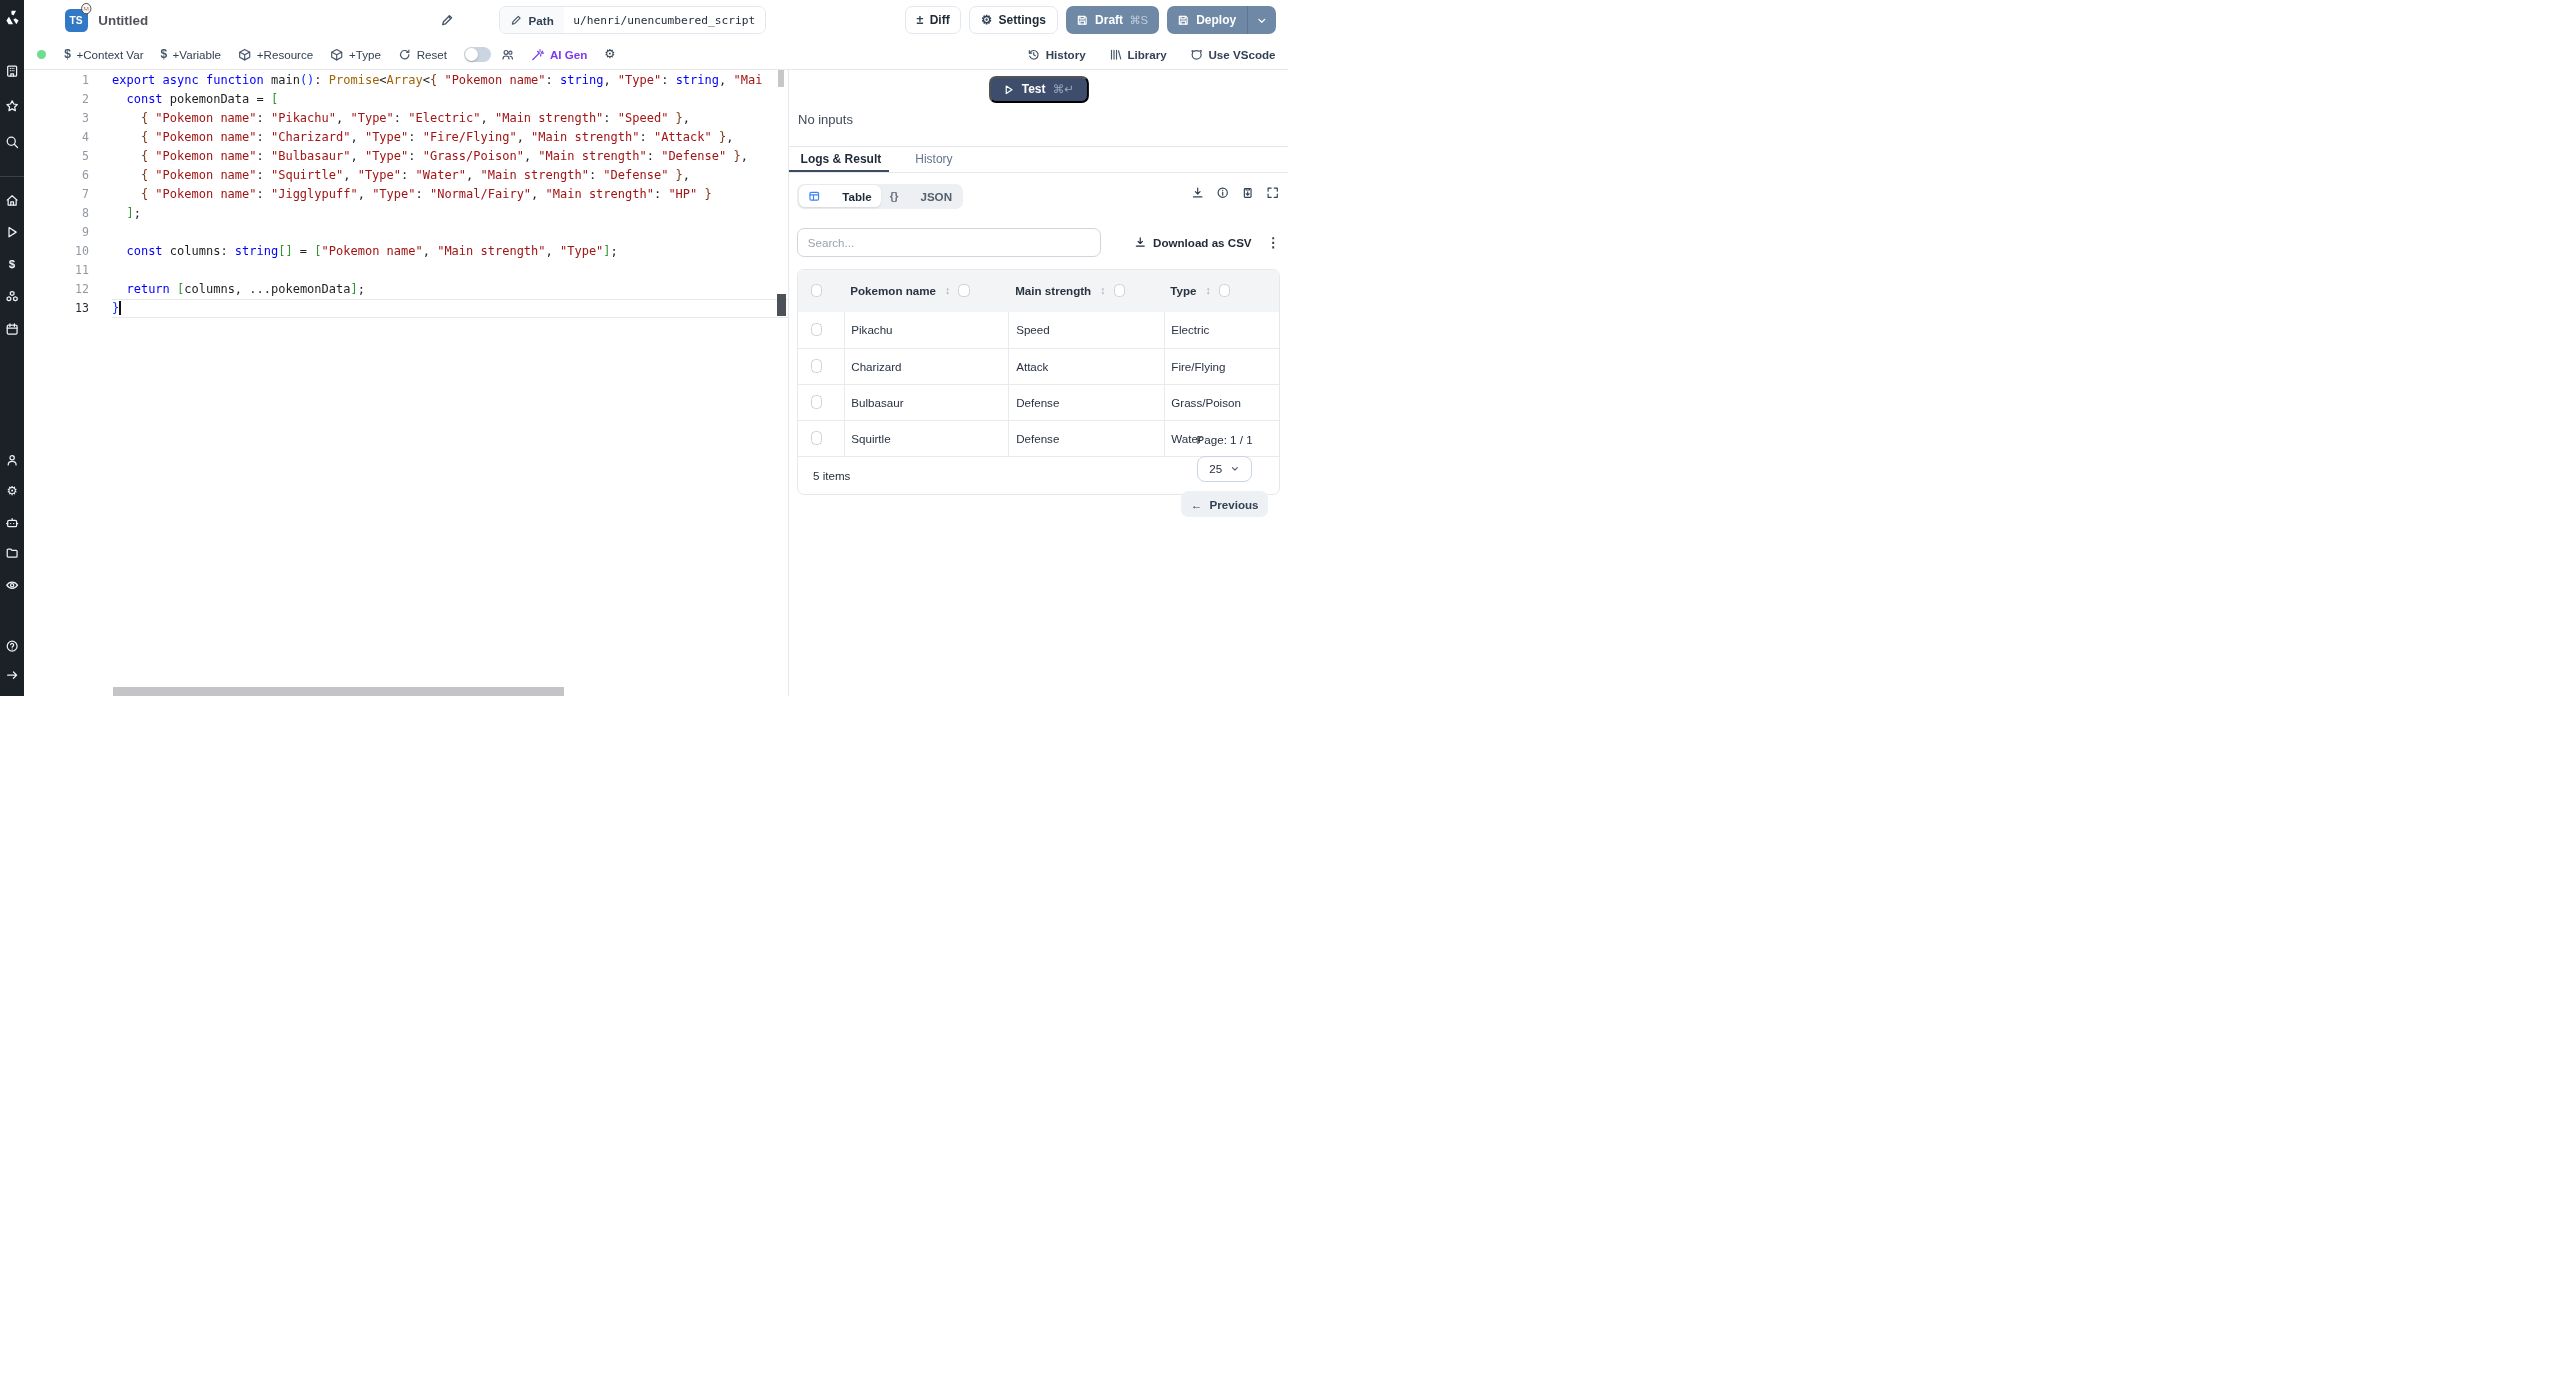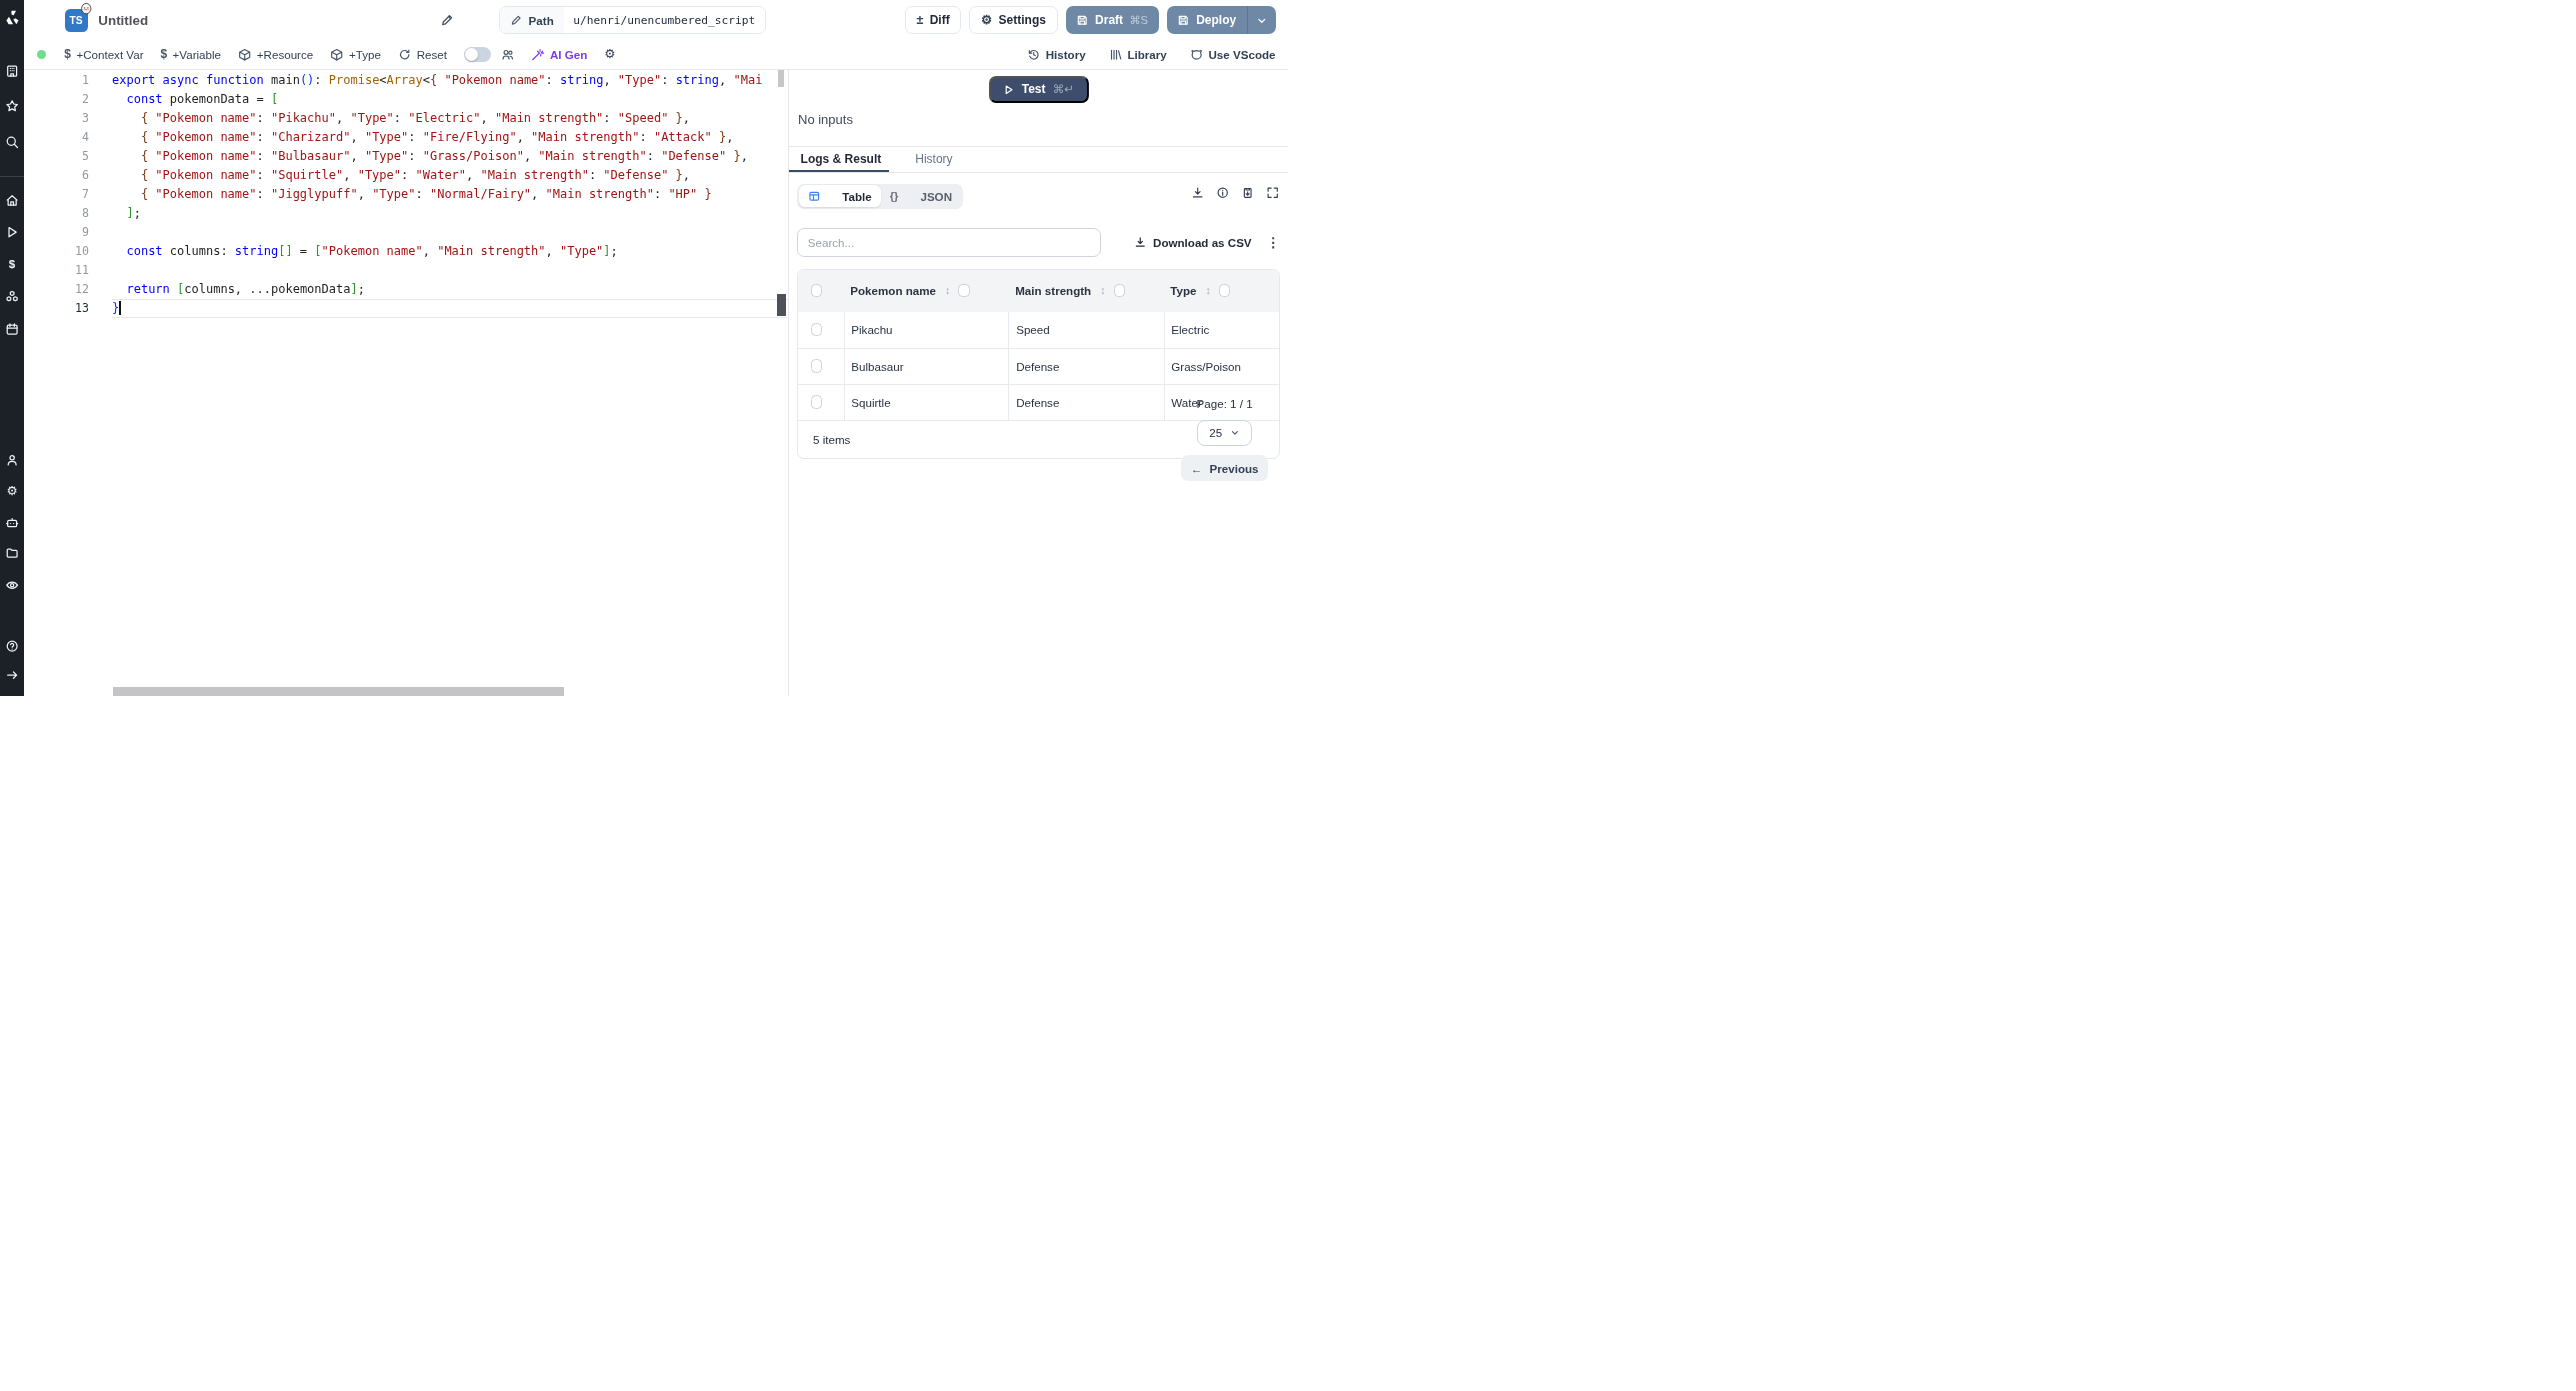--- a/index.html
+++ b/index.html
@@ -519,20 +519,28 @@
                   <span class="cbx"></span>
                 </span>
                 <span class="td c1">Pikachu</span>
                 <span class="td c2">Speed</span>
                 <span class="td c3">Electric</span>
               </div>
               <div class="trow">
                 <span class="td c0">
                   <span class="cbx"></span>
                 </span>
+                <span class="td c1">Charizard</span>
+                <span class="td c2">Attack</span>
+                <span class="td c3">Fire/Flying</span>
+              </div>
+              <div class="trow">
+                <span class="td c0">
+                  <span class="cbx"></span>
+                </span>
                 <span class="td c1">Bulbasaur</span>
                 <span class="td c2">Defense</span>
                 <span class="td c3">Grass/Poison</span>
               </div>
               <div class="trow">
                 <span class="td c0">
                   <span class="cbx"></span>
                 </span>
                 <span class="td c1">Squirtle</span>
                 <span class="td c2">Defense</span>

